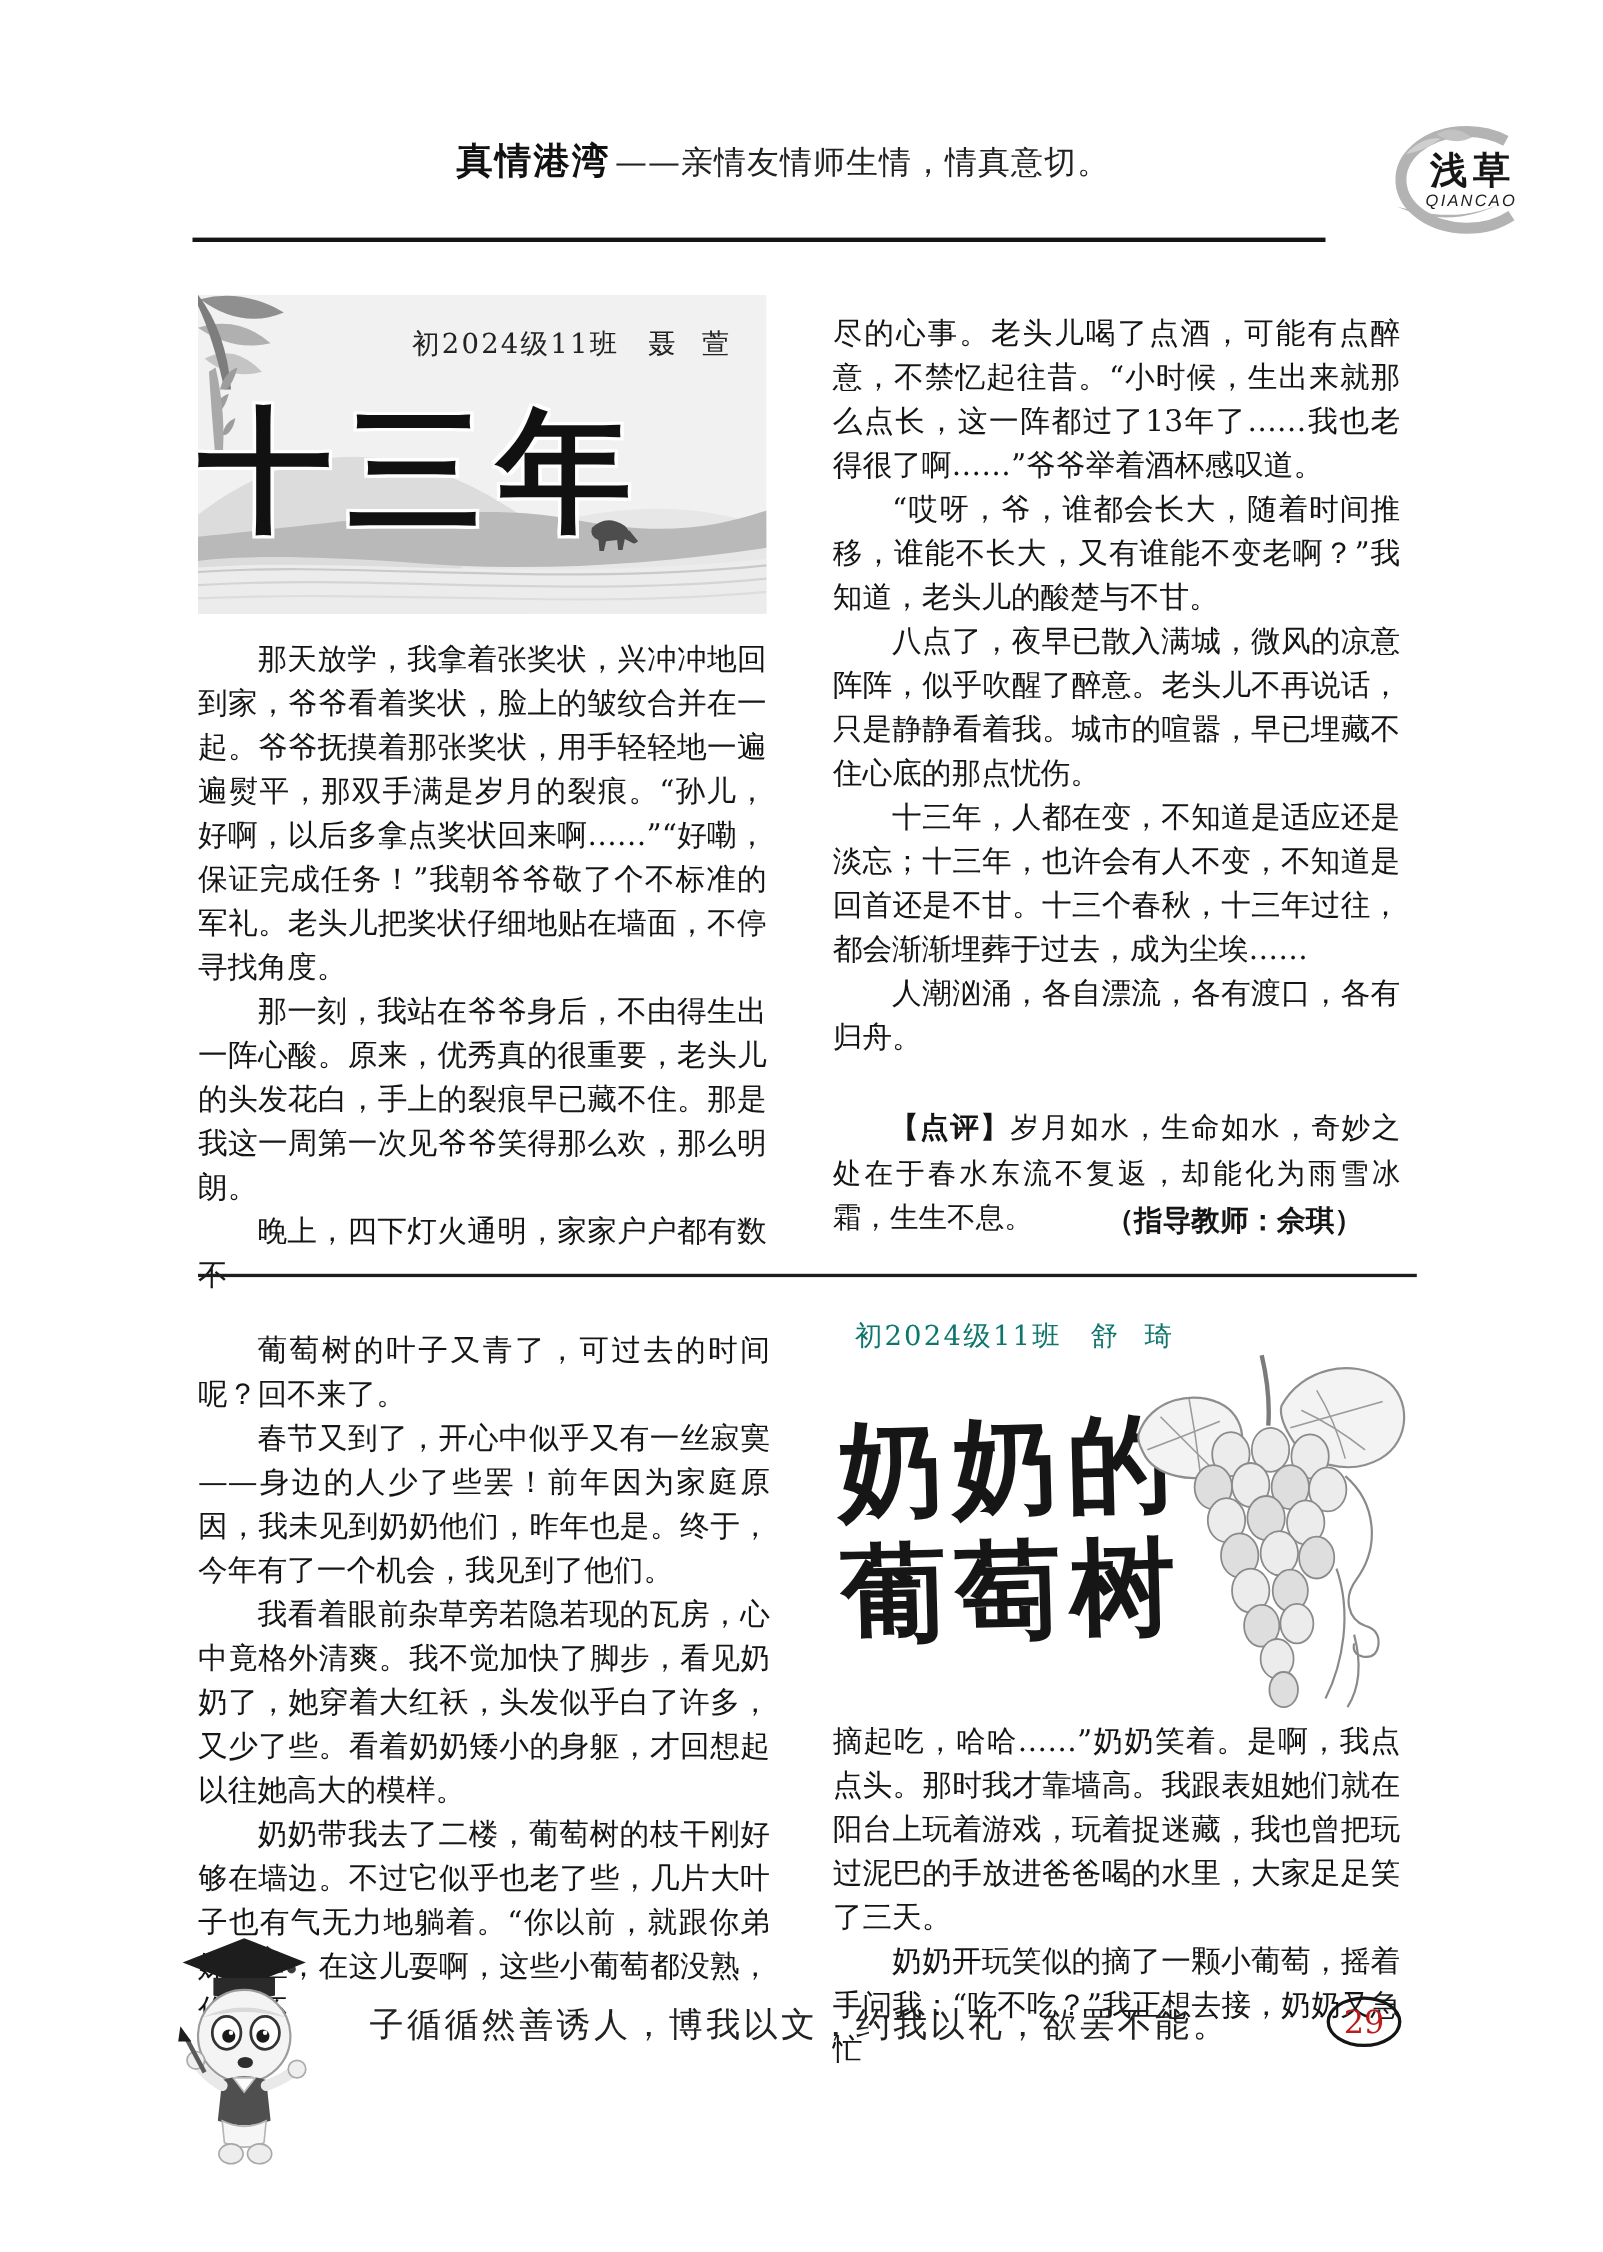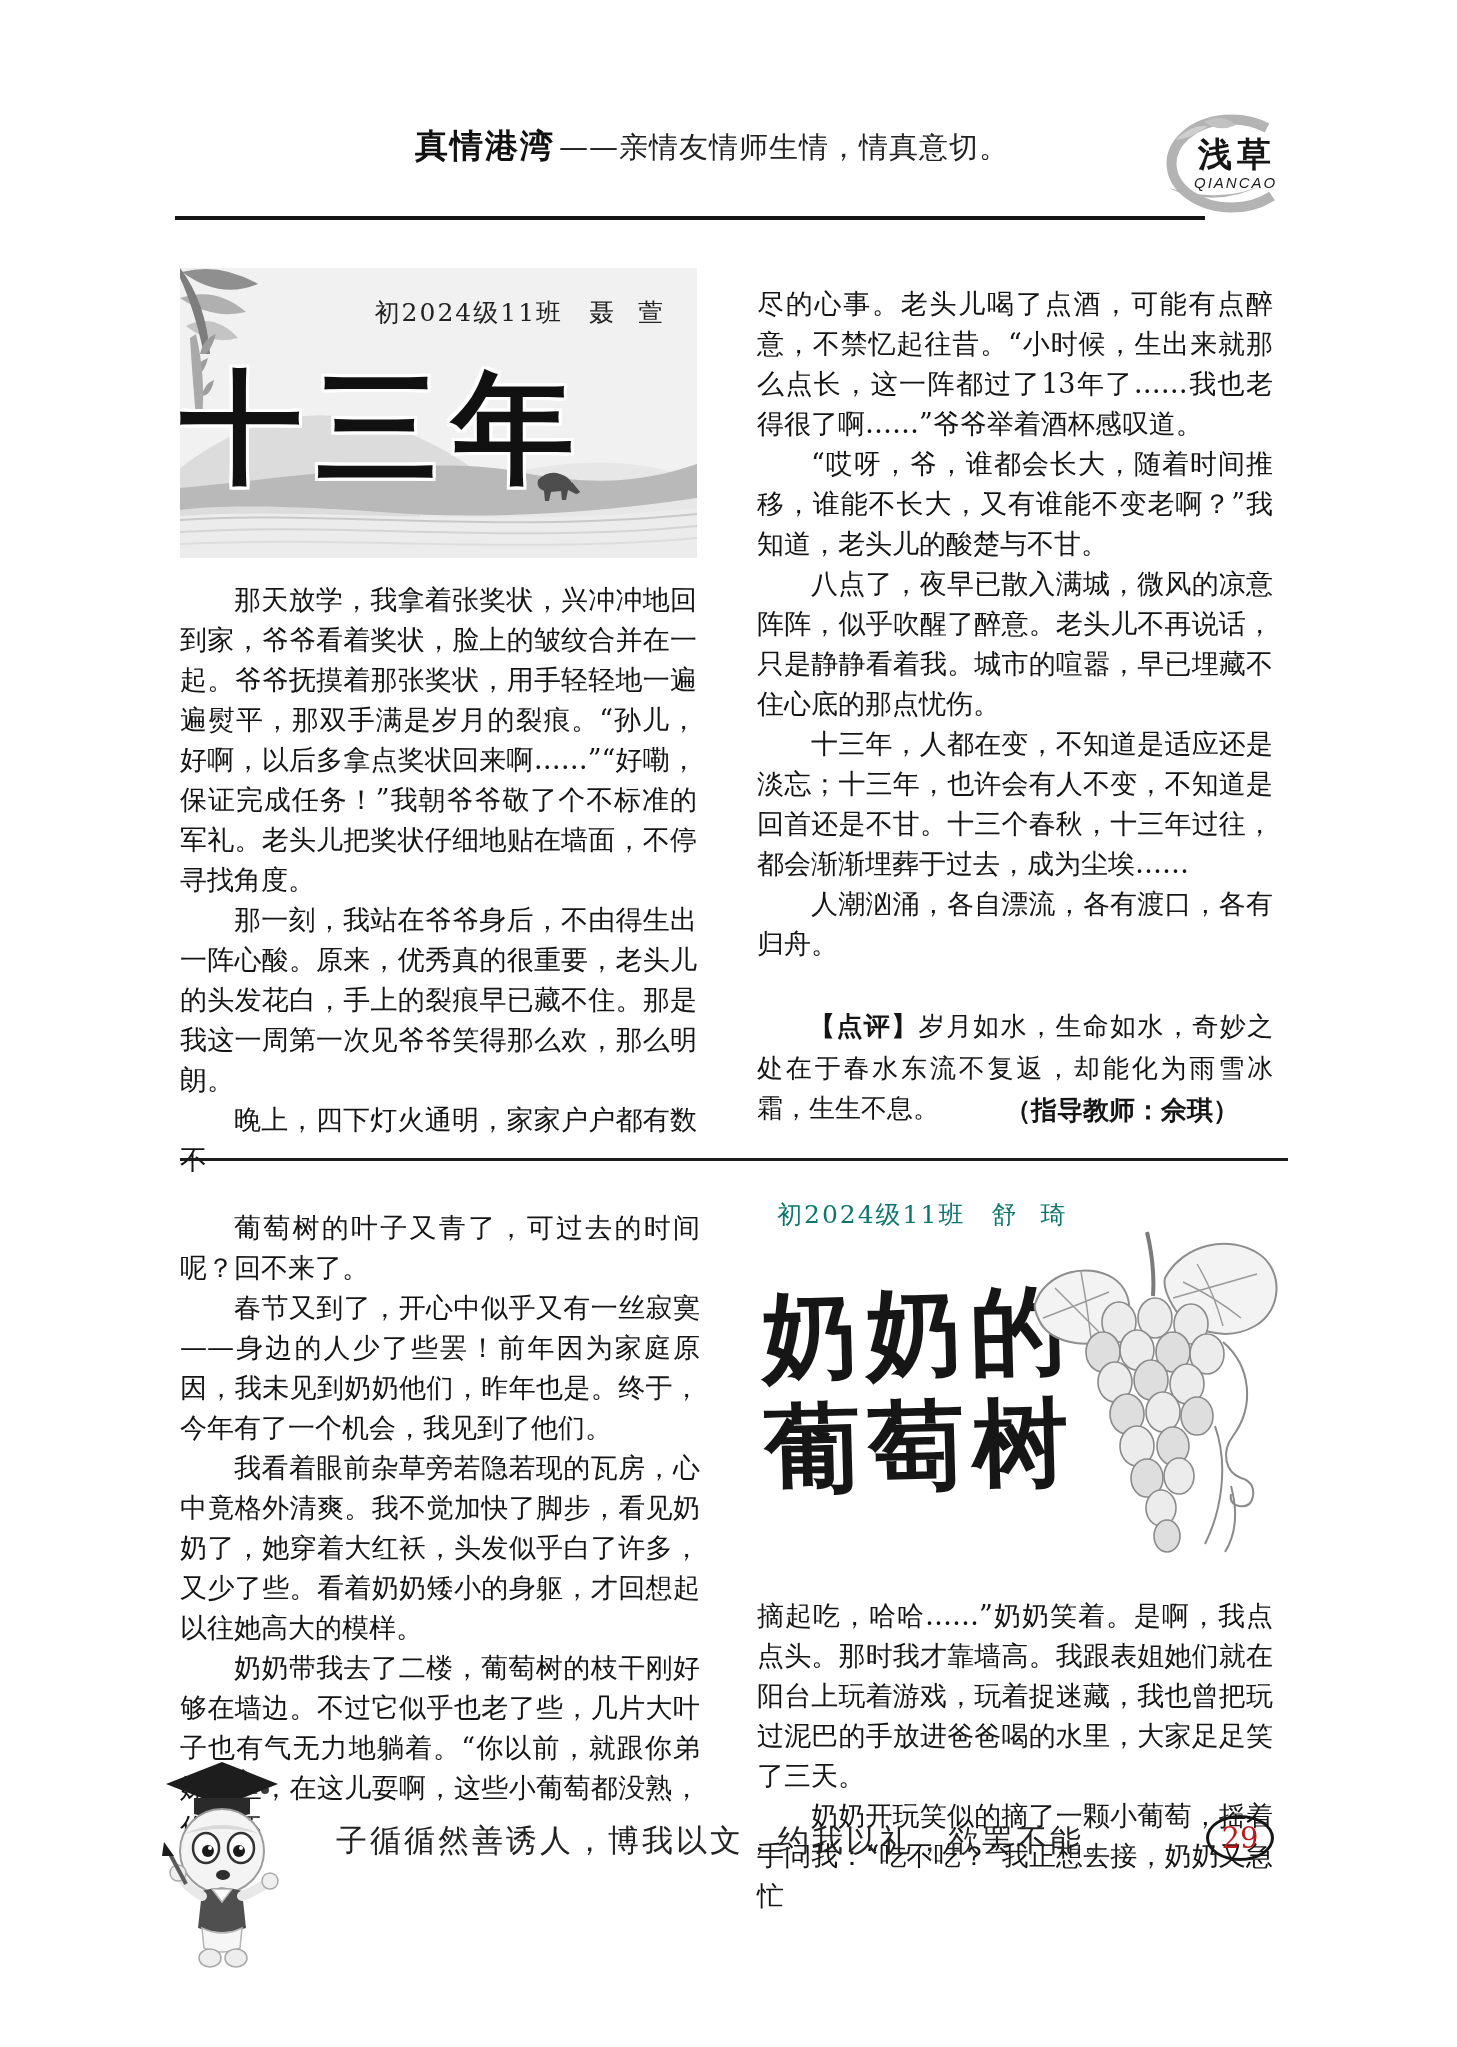--- a/index.html
+++ b/index.html
@@ -5,21 +5,21 @@
   html,body{margin:0;padding:0;background:#ffffff;}
   .page{position:relative;width:1457px;height:2047px;background:#ffffff;overflow:hidden;
         font-family:"DejaVu Serif","Liberation Serif",serif;color:#1a1a1a;}
 
   
   .header-title{position:absolute;left:415px;top:124px;display:flex;align-items:baseline;white-space:nowrap;}
   .ht-main{font-family:"Liberation Sans","DejaVu Sans",sans-serif;font-weight:900;font-size:33px;letter-spacing:2px;color:#111;}
   .ht-sub{font-family:"DejaVu Serif","Liberation Serif",serif;font-size:29px;letter-spacing:1px;color:#222;margin-left:4px;}
   .header-rule{position:absolute;left:175px;top:216px;width:1030px;height:4px;background:#151515;}
 
-  .logo{position:absolute;left:1146px;top:110px;width:150px;height:114px;}
+  .logo{position:absolute;left:1248px;top:110px;width:150px;height:114px;}
   .logo svg{position:absolute;left:0;top:0;}
   .logo-name{position:absolute;left:52px;top:22px;font-size:34px;font-weight:900;letter-spacing:5px;color:#161616;
              font-family:"DejaVu Serif",serif;white-space:nowrap;}
   .logo-sub{position:absolute;left:48px;top:64px;font-size:15px;font-weight:normal;font-style:italic;letter-spacing:2px;
             color:#1c1c1c;font-family:"Liberation Sans",sans-serif;}
 
   
   .col{position:absolute;text-align:justify;}
   .col p{margin:0;font-size:27px;line-height:40px;text-align:justify;text-align-last:left;color:#151515;}
   .col p.indent{text-indent:2em;}
@@ -181,21 +181,21 @@
       </g>
       <g fill="none" stroke="#8a8a8a" stroke-width="2">
         <path d="M208,116 C236,140 240,180 218,210 C206,226 210,246 226,252"></path>
         <path d="M226,252 q14,4 12,18 q-2,12 -14,10 q-10,-2 -8,-12"></path>
         <path d="M200,200 C214,240 206,286 190,318"></path>
         <path d="M216,260 C224,290 220,310 210,326"></path>
       </g>
     </svg>
   </div>
 
-  <div class="col" style="left:757px;top:1564px;width:516px;margin-top:32px;">
+  <div class="col" style="left:757px;top:1564px;width:516px;">
     <p class="noindent">摘起吃，哈哈……”奶奶笑着。是啊，我点点头。那时我才靠墙高。我跟表姐她们就在阳台上玩着游戏，玩着捉迷藏，我也曾把玩过泥巴的手放进爸爸喝的水里，大家足足笑了三天。</p>
     <p class="indent">奶奶开玩笑似的摘了一颗小葡萄，摇着手问我：“吃不吃？”我正想去接，奶奶又急忙</p>
   </div>
 
   <svg class="mascot" width="152" height="215" viewBox="0 0 152 215">
     <line x1="96" y1="16" x2="118" y2="34" stroke="#3a3a3a" stroke-width="3"></line>
     <circle cx="119" cy="36" r="4" fill="#3a3a3a"></circle>
     <polygon points="20,30 76,8 132,30 76,52" fill="#1d1d1d"></polygon>
     <path d="M48,44 L104,44 L104,60 Q76,68 48,60 Z" fill="#2a2a2a"></path>
     <circle cx="76" cy="97" r="42" fill="#f4f4f4" stroke="#9c9c9c" stroke-width="2"></circle>

